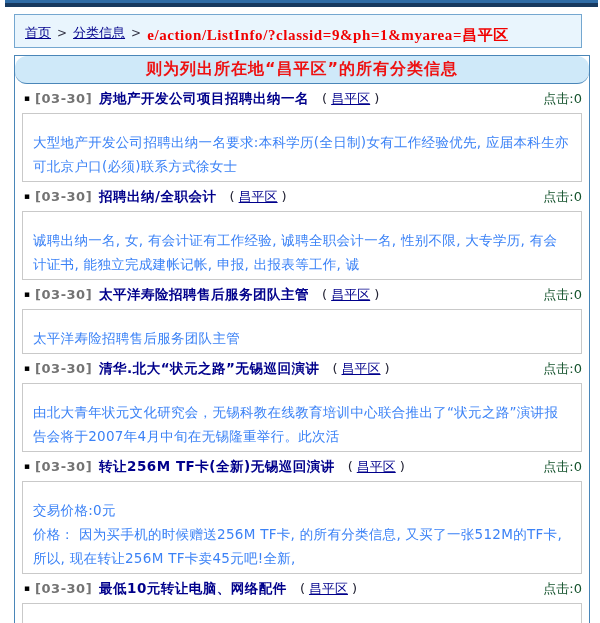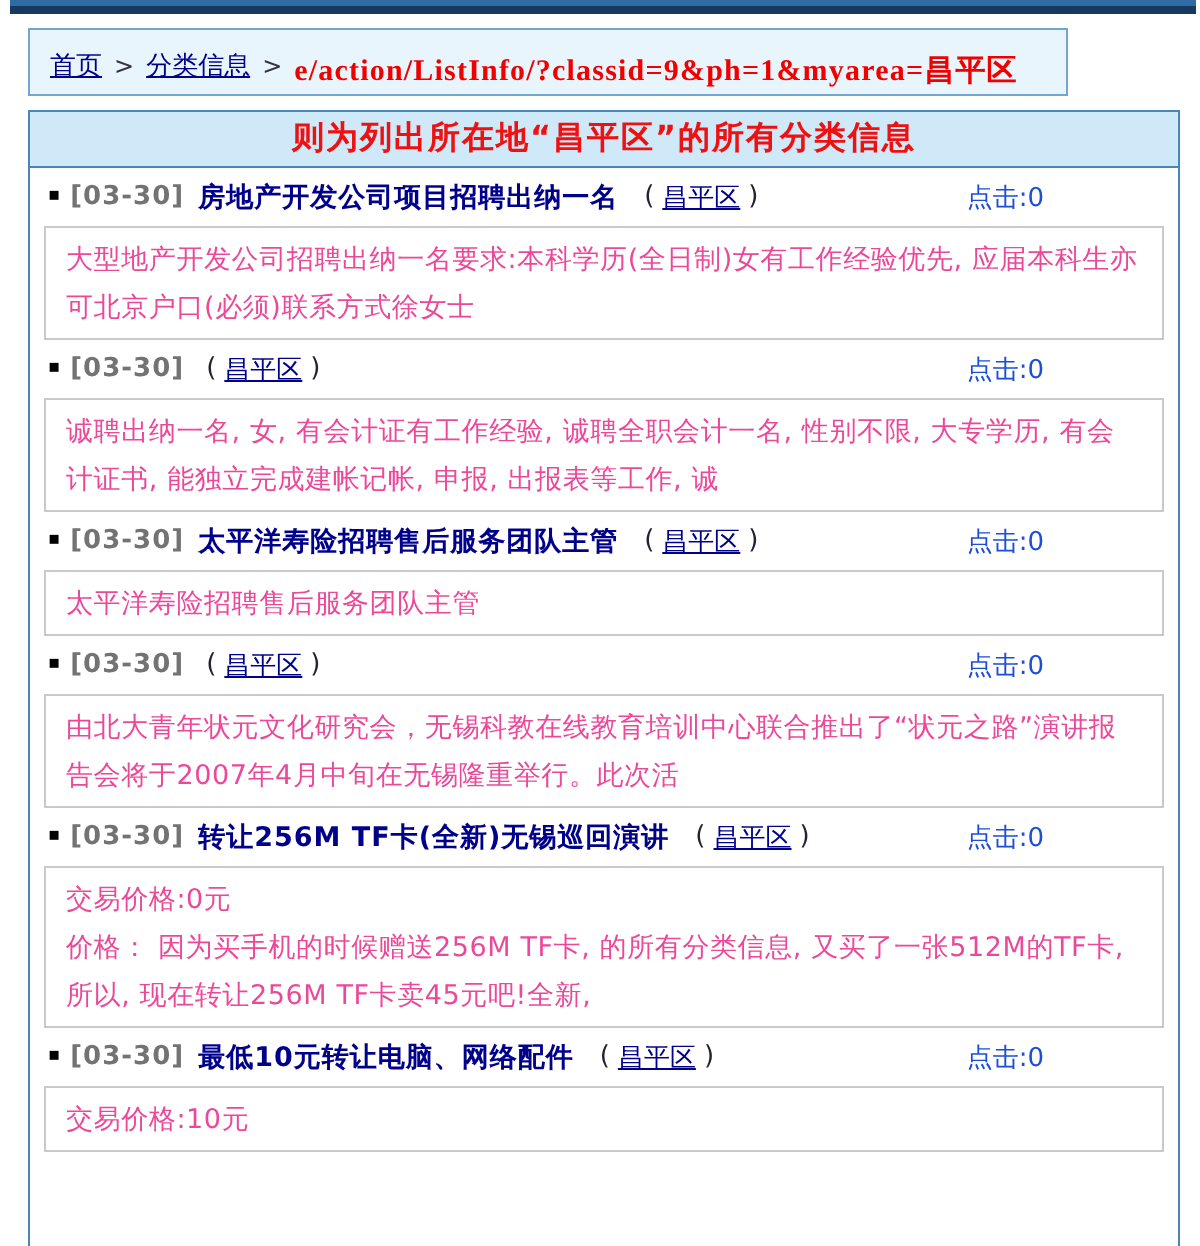--- a/index.html
+++ b/index.html
@@ -9,63 +9,63 @@
     font-size:13px;color:#000;
   }
   a{cursor:pointer;}
   
   .topbar{
     height:7px;margin:0 2px 7px 5px;
     background:linear-gradient(to bottom,#2f6ca6 0,#2f6ca6 3px,#17395f 3px,#17395f 100%);
   }
   
   .crumb-box{
-    box-sizing:border-box;width:520px;margin:0 0 7px 14px;
+    box-sizing:border-box;width:568px;margin:0 0 7px 14px;
     border:1px solid #74a7d0;background:#e9f5fd;
     padding:8px 10px 5px 10px;
     display:flex;align-items:baseline;white-space:nowrap;overflow:hidden;
   }
   .crumb-link{color:#00008b;text-decoration:underline;font-size:13px;}
   .crumb-sep{margin:0 6px;color:#334;font-size:12px;}
   .crumb-url{
     color:#f10000;font-weight:bold;
     font-family:Liberation Serif, serif;
     font-size:15px;letter-spacing:0.6px;position:relative;top:3px;
   }
   
   .main-box{
     box-sizing:border-box;width:576px;margin-left:14px;
     border:1px solid #4a86b8;border-bottom:none;
     background:#fff;min-height:620px;
   }
   .banner{
     background:#cfe9f9;border-bottom:1px solid #4a86b8;
     color:#ee1111;font-weight:bold;font-size:16px;
-    text-align:center;padding:3px 0 3px 0;letter-spacing:1px;
+    text-align:center;padding:3px 0 3px 0;letter-spacing:1px;border-radius:12px;
   }
   .summary{padding:5px 8px 3px 8px;color:#000;}
   .summary .count{letter-spacing:1px;}
   .summary .page{font-weight:bold;margin-left:26px;}
   
   .item{padding:0 7px;}
   .trow{display:flex;align-items:center;margin:5px 0 5px 0;height:19px;}
   .bullet{font-size:9px;color:#000;margin:0 5px 0 2px;line-height:1;}
   .idate{font-weight:bold;color:#737373;margin-right:7px;letter-spacing:0.5px;}
   .ititle{
     font-weight:bold;color:#00008b;
     font-size:13.5px;margin-right:9px;letter-spacing:0.5px;
   }
   .paren{color:#223;margin:0 4px;}
   .iarea{color:#00008b;text-decoration:underline;}
   .spacer{flex:1;}
-  .clicks{color:#1d4ed8;margin-right:60px;}
+  .clicks{color:#14532d;}
   .desc{
     border:1px solid #c9c9c9;background:#fff;
-    padding:4px 10px 3px 10px;margin-bottom:1px;
-    color:#ec4899;font-size:13.5px;line-height:24px;
+    padding:16px 10px 3px 10px;margin-bottom:1px;
+    color:#3b82f6;font-size:13.5px;line-height:24px;
     white-space:pre-line;letter-spacing:0.3px;
   }
 </style>
 </head>
 <body>
 
 <div class="topbar"></div>
 
 <div class="crumb-box">
   <a class="crumb-link">首页</a>
@@ -90,20 +90,21 @@
       <span class="spacer"></span>
       <span class="clicks">点击:0</span>
     </div>
     <div class="desc">大型地产开发公司招聘出纳一名要求:本科学历(全日制)女有工作经验优先, 应届本科生亦可北京户口(必须)联系方式徐女士</div>
   </div>
 
   <div class="item">
     <div class="trow">
       <span class="bullet">▪</span>
       <span class="idate">[03-30]</span>
+      <a class="ititle">招聘出纳/全职会计</a>
       <span class="paren">(</span>
       <a class="iarea">昌平区</a>
       <span class="paren">)</span>
       <span class="spacer"></span>
       <span class="clicks">点击:0</span>
     </div>
     <div class="desc">诚聘出纳一名, 女, 有会计证有工作经验, 诚聘全职会计一名, 性别不限, 大专学历, 有会计证书, 能独立完成建帐记帐, 申报, 出报表等工作, 诚</div>
   </div>
 
   <div class="item">
@@ -117,20 +118,21 @@
       <span class="spacer"></span>
       <span class="clicks">点击:0</span>
     </div>
     <div class="desc">太平洋寿险招聘售后服务团队主管</div>
   </div>
 
   <div class="item">
     <div class="trow">
       <span class="bullet">▪</span>
       <span class="idate">[03-30]</span>
+      <a class="ititle">清华.北大“状元之路”无锡巡回演讲</a>
       <span class="paren">(</span>
       <a class="iarea">昌平区</a>
       <span class="paren">)</span>
       <span class="spacer"></span>
       <span class="clicks">点击:0</span>
     </div>
     <div class="desc">由北大青年状元文化研究会，无锡科教在线教育培训中心联合推出了“状元之路”演讲报告会将于2007年4月中旬在无锡隆重举行。此次活</div>
   </div>
 
   <div class="item">

